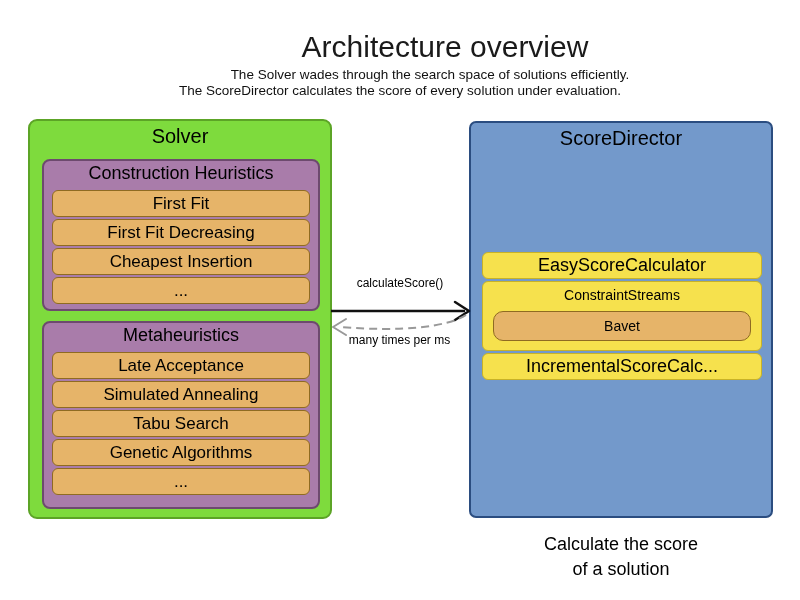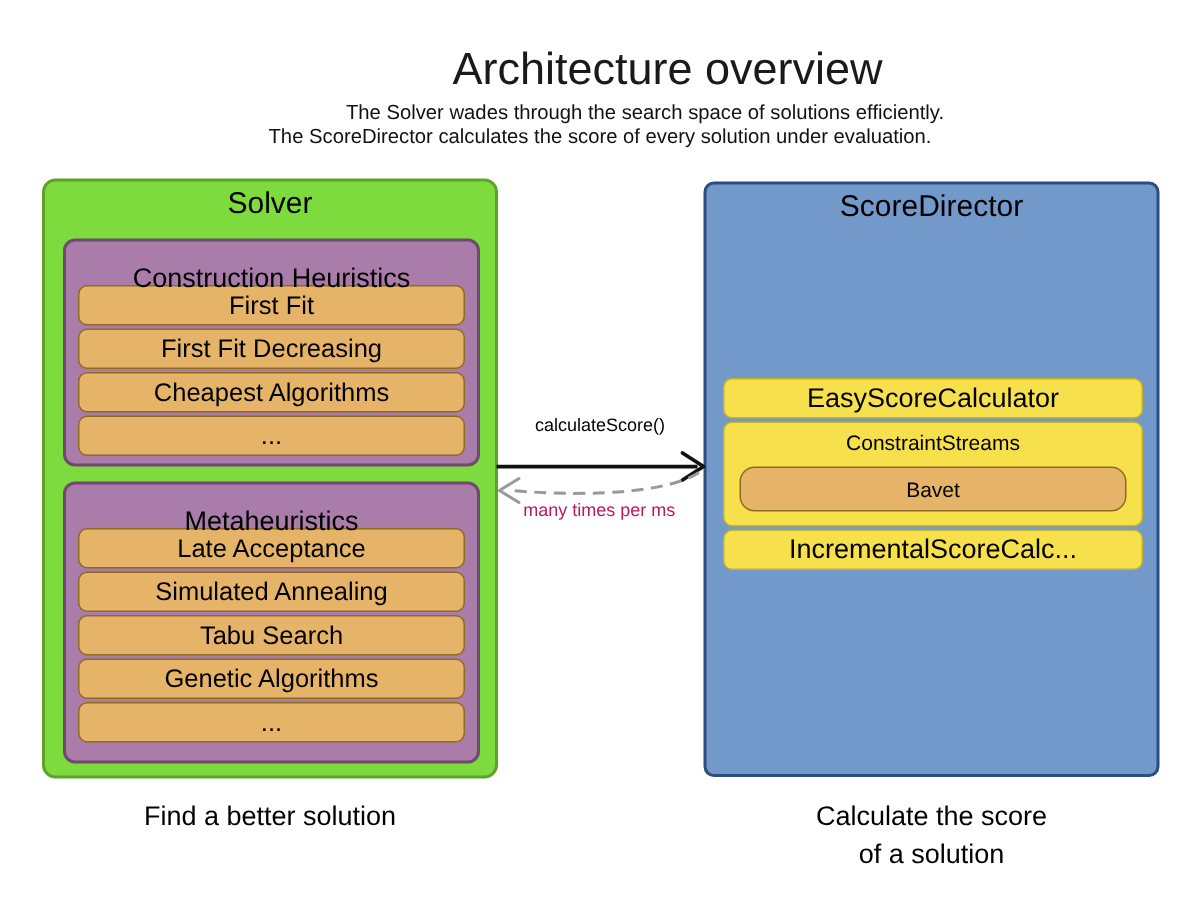--- a/index.html
+++ b/index.html
@@ -36,21 +36,21 @@
   }
   .group{
     position:absolute;left:12px;width:278px;
     background:var(--purple,#a97caa);
     border:2px solid var(--purple-border,#6d4a6e);
     border-radius:8px;box-sizing:border-box;
   }
   .group.g1{top:38px;height:152px;}
   .group.g2{top:200px;height:188px;}
   .group-header{
-    width:100%;text-align:center;font-size:18px;padding-top:14px;height:27px;
+    width:100%;text-align:center;font-size:18px;padding-top:2px;height:27px;
     box-sizing:border-box;
   }
   .item{
     margin:2px 8px 0 8px;height:27px;
     background:var(--orange,#e6b469);
     border:1.5px solid var(--orange-border,#8f6b22);
     border-radius:6px;box-sizing:border-box;
     display:flex;align-items:center;justify-content:center;
     font-size:17px;
   }
@@ -72,21 +72,21 @@
     border-radius:10px;box-sizing:border-box;
     display:flex;align-items:center;justify-content:center;font-size:14px;
   }
   .arrow-svg{position:absolute;left:0;top:0;width:800px;height:600px;pointer-events:none;}
   .arrow-label{
     position:absolute;left:330px;top:276px;width:140px;text-align:center;
     font-size:12px;color:#000;
   }
   .arrow-sublabel{
     position:absolute;left:330px;top:333px;width:139px;text-align:center;
-    font-size:12px;color:#be185d;
+    font-size:12px;color:#000000;
   }
   .caption{position:absolute;font-size:18px;text-align:center;line-height:25px;}
   .caption.left{left:28px;top:532px;width:304px;}
   .caption.right{left:469px;top:532px;width:304px;}
 </style>
 </head>
 <body>
 
 <div class="stage">
 
@@ -94,21 +94,21 @@
   <div class="subtitle l1">The Solver wades through the search space of solutions efficiently.</div>
   <div class="subtitle l2">The ScoreDirector calculates the score of every solution under evaluation.</div>
 
   <div class="solver-box">
     <div class="box-title">Solver</div>
 
     <div class="group g1">
       <div class="group-header">Construction Heuristics</div>
       <div class="item">First Fit</div>
       <div class="item">First Fit Decreasing</div>
-      <div class="item">Cheapest Algorithms</div>
+      <div class="item">Cheapest Insertion</div>
       <div class="item">...</div>
     </div>
 
     <div class="group g2">
       <div class="group-header">Metaheuristics</div>
       <div class="item">Late Acceptance</div>
       <div class="item">Simulated Annealing</div>
       <div class="item">Tabu Search</div>
       <div class="item">Genetic Algorithms</div>
       <div class="item">...</div>
@@ -131,19 +131,18 @@
   <svg class="arrow-svg" viewBox="0 0 800 600">
     <line x1="331" y1="311" x2="465" y2="311" stroke="#111111" stroke-width="2.5"></line>
     <path d="M 455 302 L 469 311 L 455 320" fill="none" stroke="#111111" stroke-width="2.5" stroke-linecap="round" stroke-linejoin="round"></path>
     <path d="M 466 315 C 448 327, 400 332, 341 327" fill="none" stroke="#999999" stroke-width="2" stroke-dasharray="8 5"></path>
     <path d="M 346 319 L 333 327 L 346 335" fill="none" stroke="#999999" stroke-width="2" stroke-linecap="round" stroke-linejoin="round"></path>
   </svg>
 
   <div class="arrow-label">calculateScore()</div>
   <div class="arrow-sublabel">many times per ms</div>
 
-  <div class="caption left">Find a better solution</div>
   <div class="caption right">
     <div>Calculate the score</div>
     <div>of a solution</div>
   </div>
 
 </div>
 
 </body></html>

